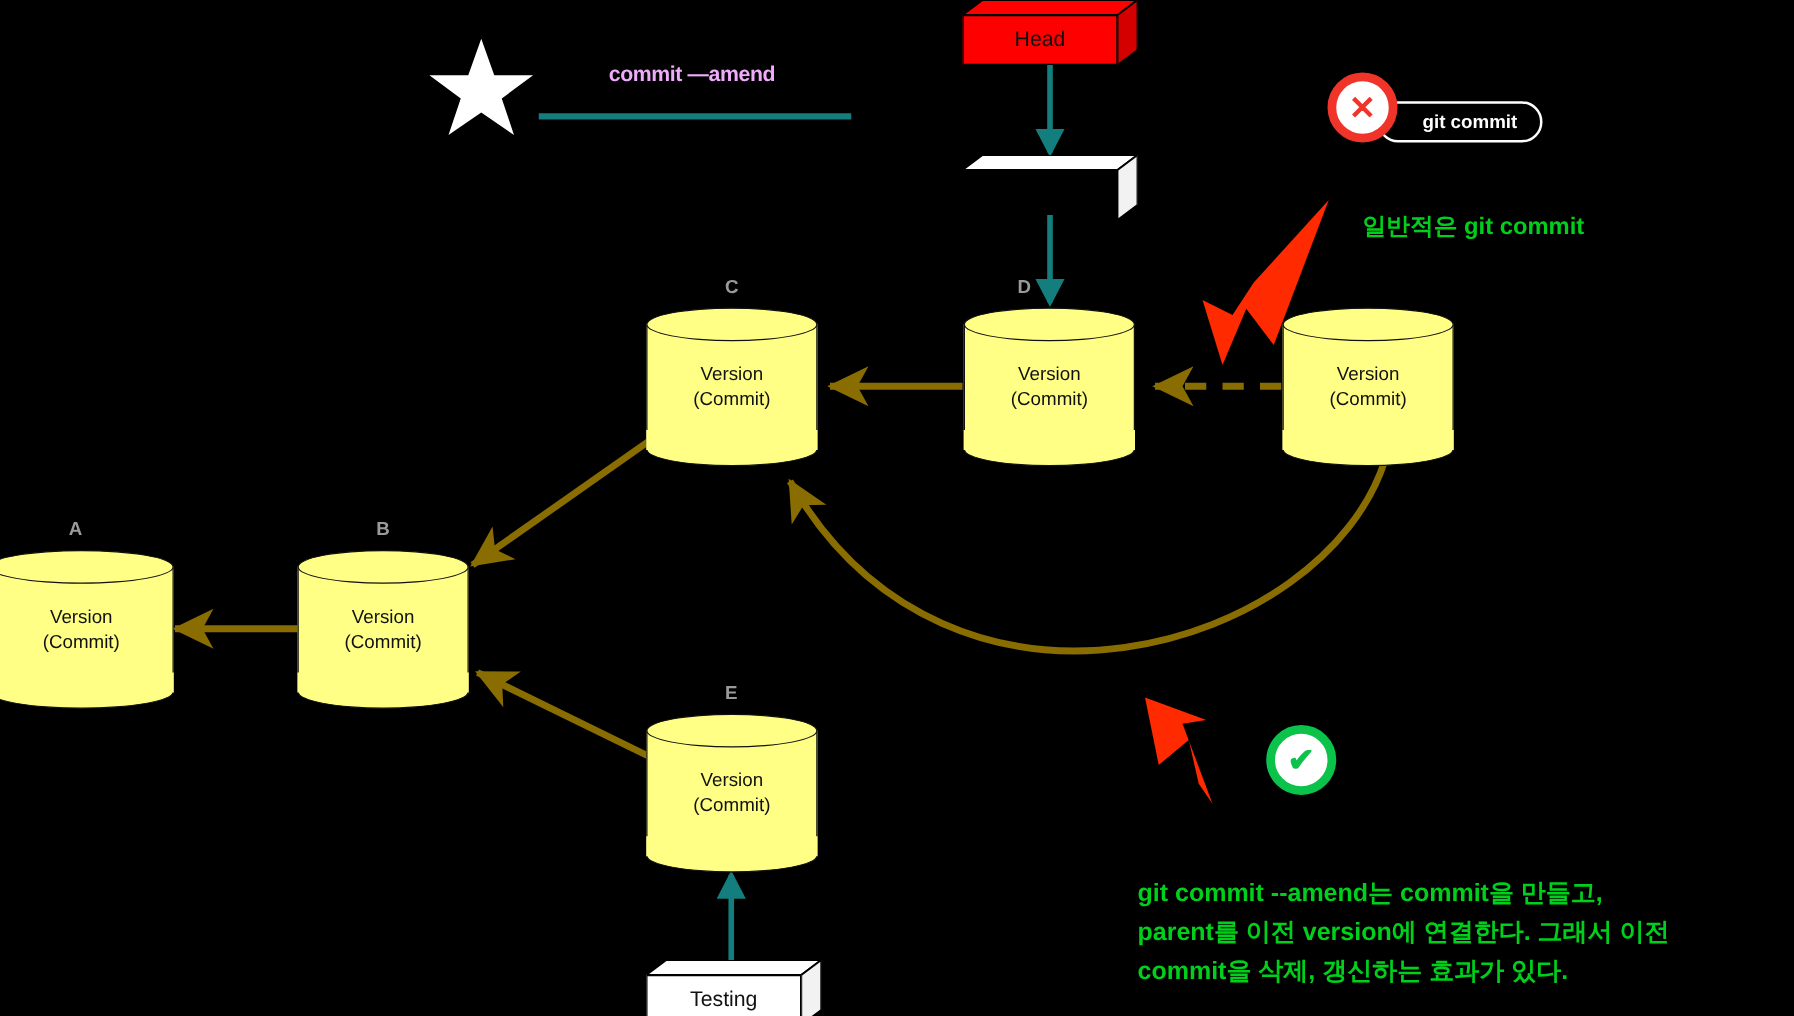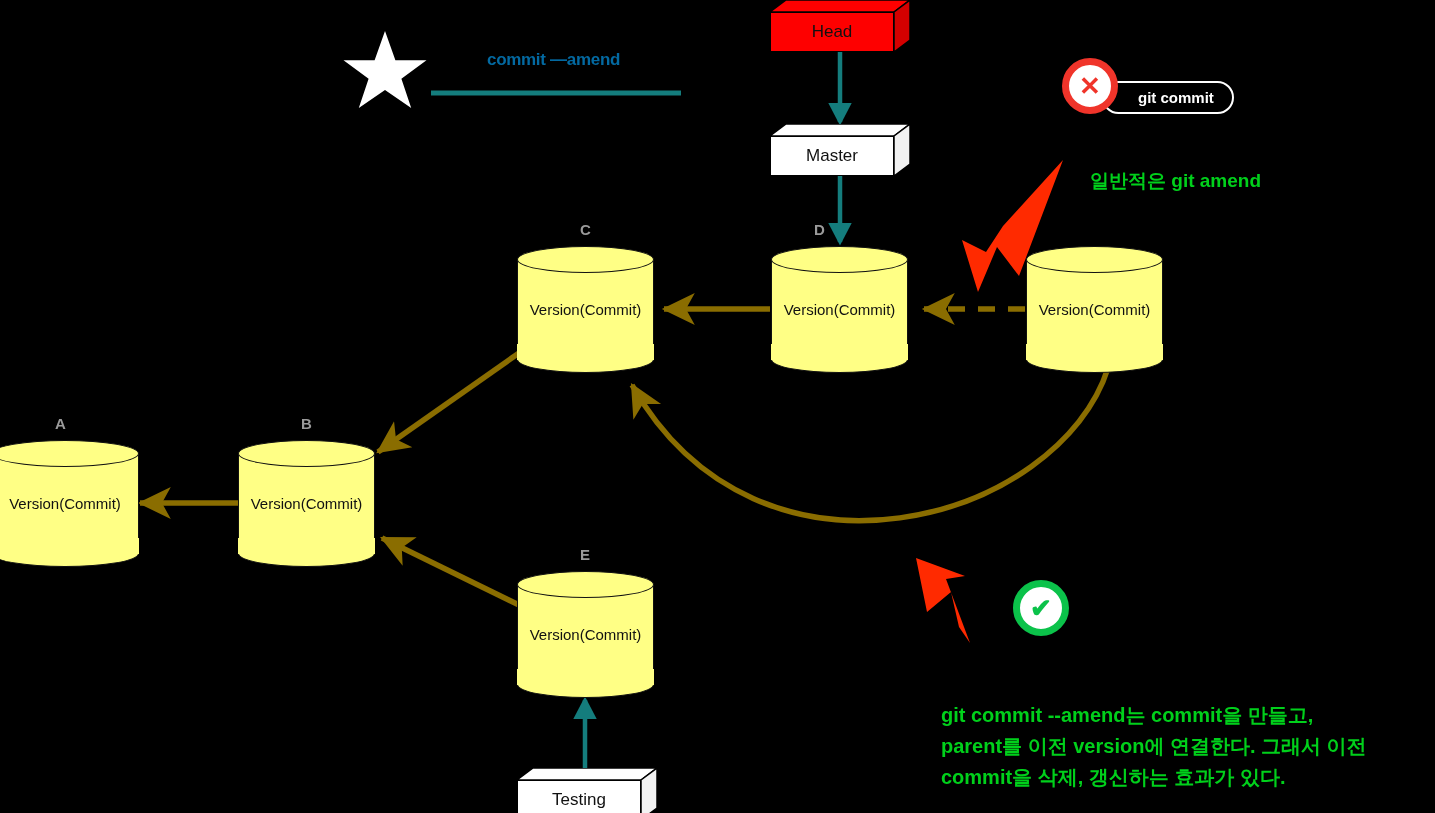--- a/index.html
+++ b/index.html
@@ -18,21 +18,21 @@
   #vecs {
     position: absolute;
     left: 0; top: 0;
     width: 1435px;
     height: 813px;
   }
 
   
   .title-text {
     position: absolute;
-    color: #0369a1;
+    color: #f0abfc;
     font-weight: bold;
     font-size: 17px;
     letter-spacing: -0.3px;
     white-space: nowrap;
   }
 
   
   .box3d {
     position: absolute;
   }
@@ -98,21 +98,21 @@
     height: 16px;
     background: #ffff85;
     z-index: 2;
   }
   .cyl .cyl-label {
     position: absolute;
     left: 0; top: 0;
     width: 100%;
     height: 100%;
     display: flex;
-    flex-direction: row;
+    flex-direction: column;
     align-items: center;
     justify-content: center;
     z-index: 4;
     color: #111;
     font-size: 15px;
     line-height: 1.32;
     text-align: center;
     pointer-events: none;
   }
   .cyl-letter {
@@ -238,21 +238,20 @@
       <polygon points="124,12 140,0 140,40 124,52" fill="#d40000" stroke="#000" stroke-width="1.5"></polygon>
     </svg>
     <div class="face" style="width:124px">Head</div>
   </div>
 
   <div class="box3d white" style="left:770px; top:124px; width:140px; height:52px;">
     <svg style="position:absolute;left:0;top:0;width:140px;height:52px;z-index:1" viewBox="0 0 140 52">
       <polygon points="0,12 16,0 140,0 124,12" fill="#ffffff" stroke="#000" stroke-width="1.5"></polygon>
       <polygon points="124,12 140,0 140,40 124,52" fill="#f2f2f2" stroke="#000" stroke-width="1.5"></polygon>
     </svg>
-    <div class="face" style="width:124px">Master</div>
   </div>
 
   <div class="box3d white" style="left:517px; top:768px; width:140px; height:52px;">
     <svg style="position:absolute;left:0;top:0;width:140px;height:52px;z-index:1" viewBox="0 0 140 52">
       <polygon points="0,12 16,0 140,0 124,12" fill="#ffffff" stroke="#000" stroke-width="1.5"></polygon>
       <polygon points="124,12 140,0 140,40 124,52" fill="#f2f2f2" stroke="#000" stroke-width="1.5"></polygon>
     </svg>
     <div class="face" style="width:124px">Testing</div>
   </div>
 
@@ -333,19 +332,19 @@
     </div>
     <div class="pill">git commit</div>
   </div>
 
   <div class="badge ok" style="left:1013px; top:588px;">
     <div class="ring">
       <span class="glyph">✔</span>
     </div>
   </div>
 
-  <div class="green-note" style="left:1090px; top:168px;">일반적은 git amend</div>
-
-  <div class="green-para" style="left:941px; top:700px;">git commit --amend는 commit을 만들고,
+  <div class="green-note" style="left:1090px; top:168px;">일반적은 git commit</div>
+
+  <div class="green-para" style="left:910px; top:700px;">git commit --amend는 commit을 만들고,
 parent를 이전 version에 연결한다. 그래서 이전
 commit을 삭제, 갱신하는 효과가 있다.</div>
 
 </div>
 
 </body></html>

